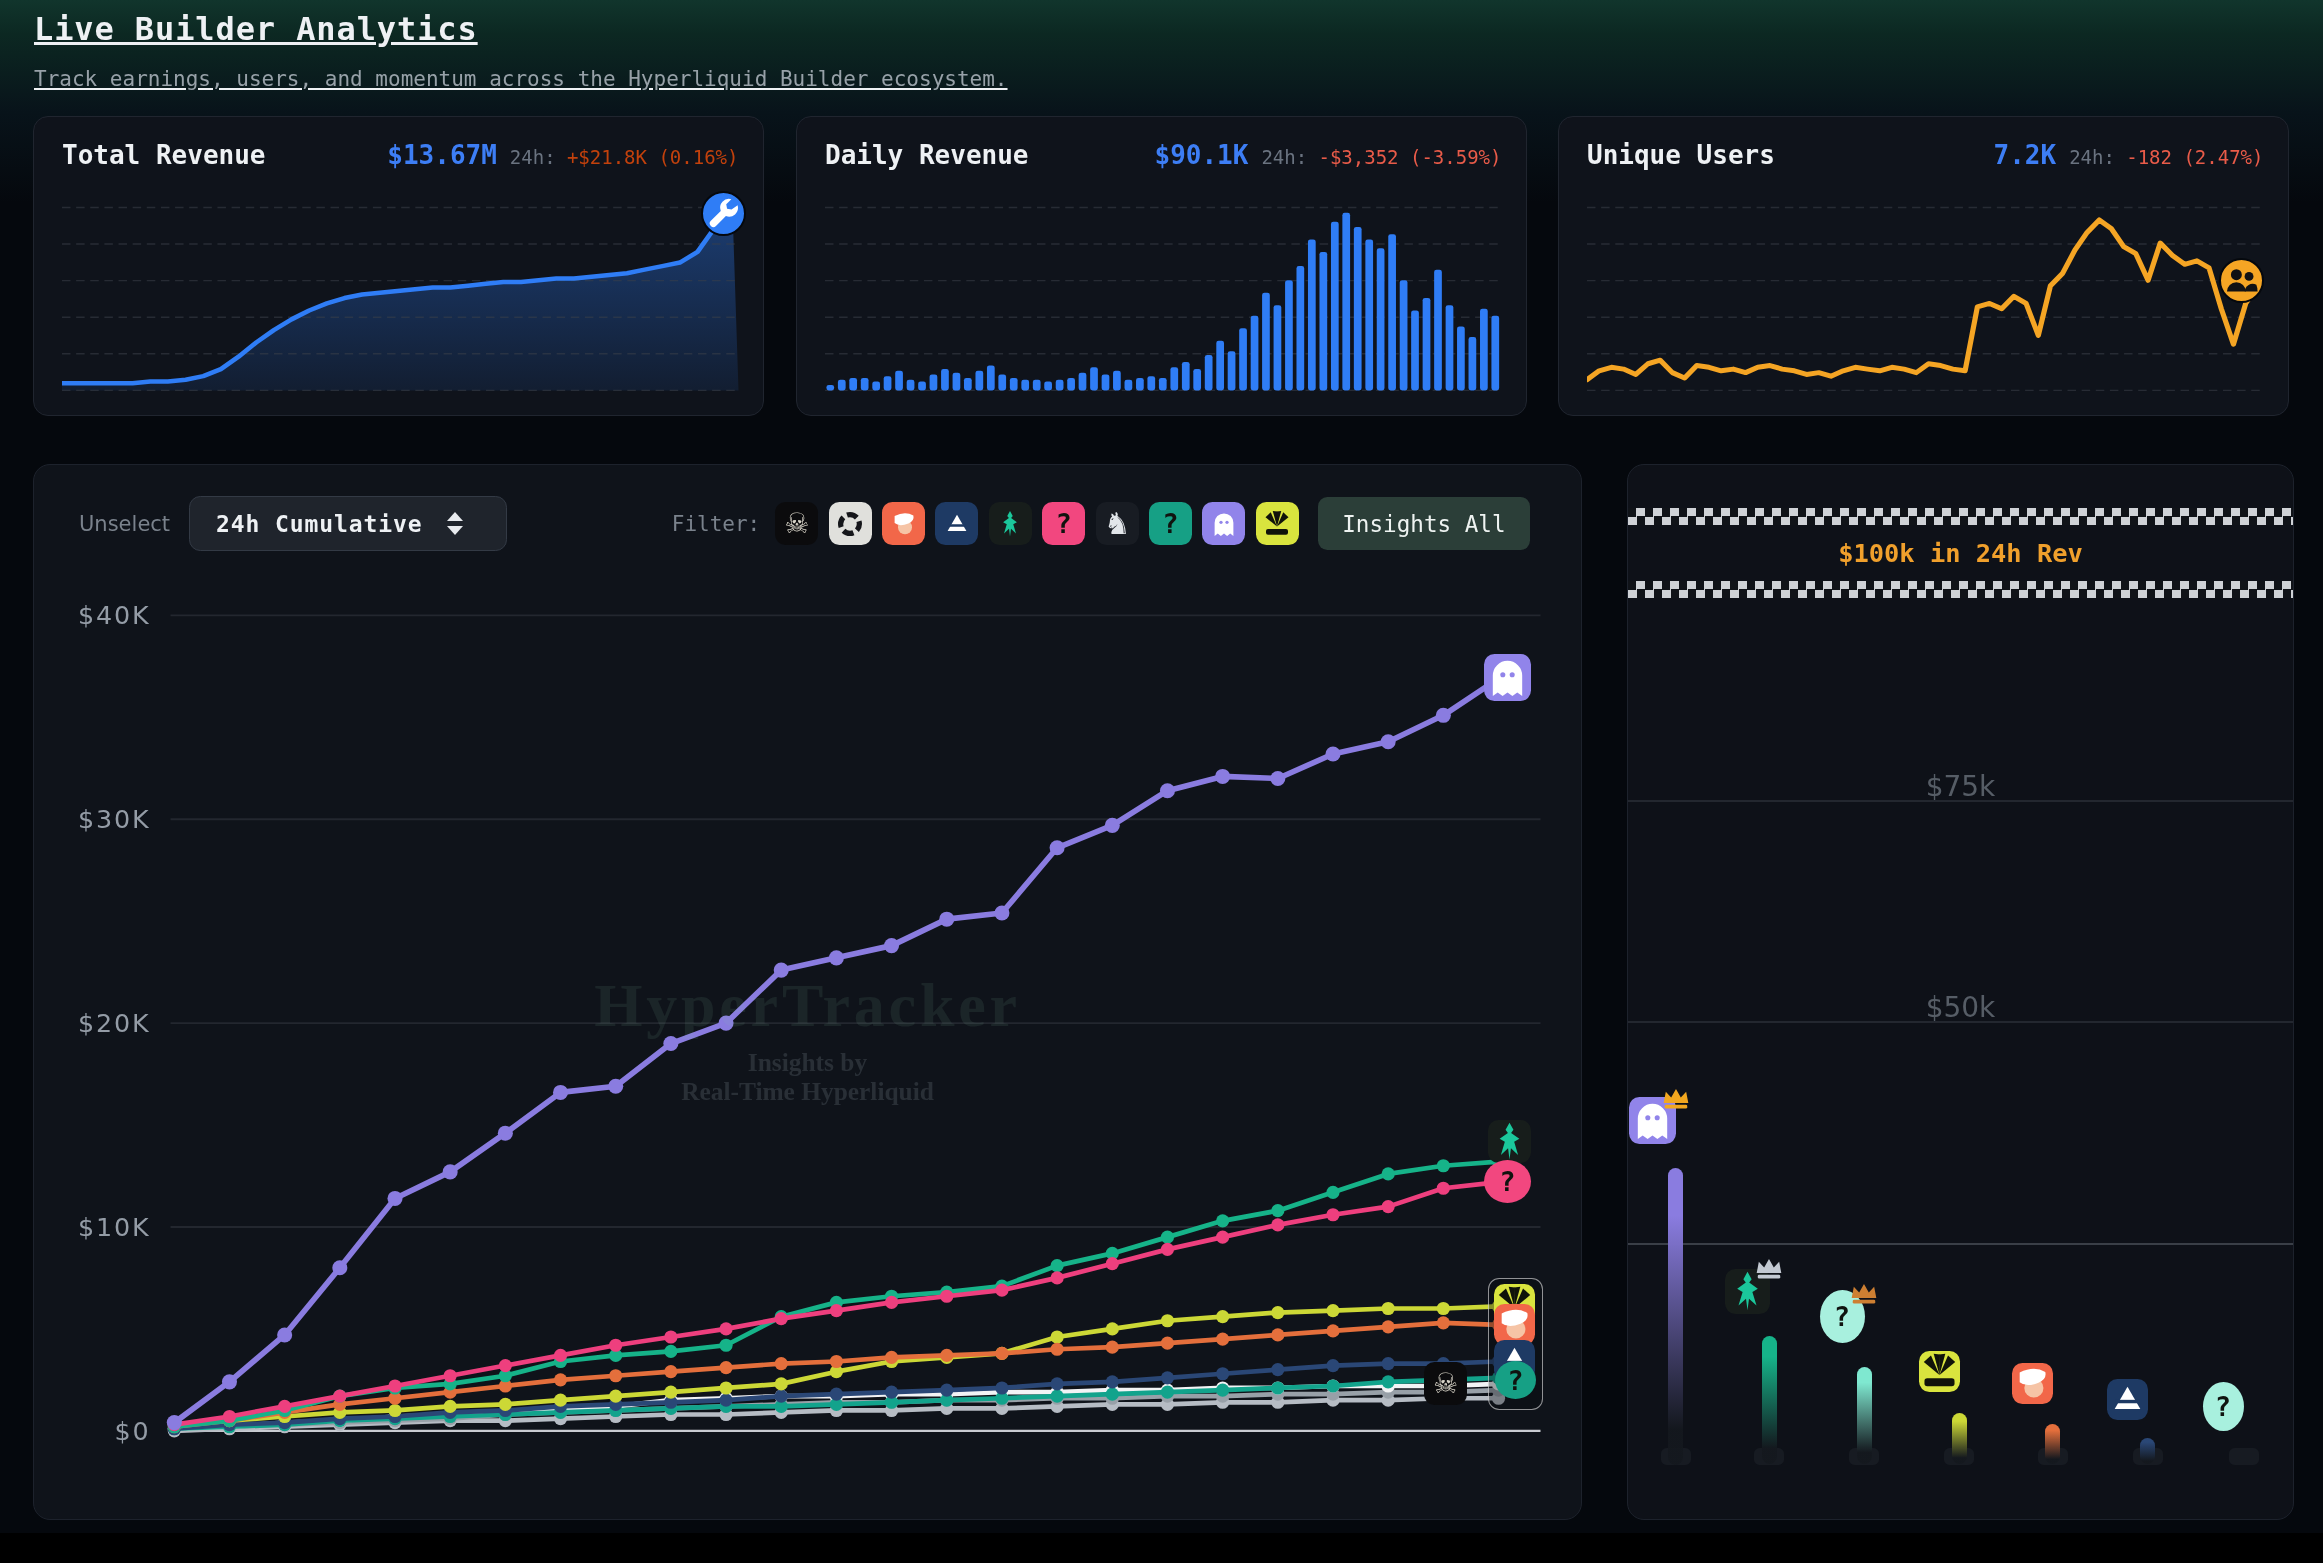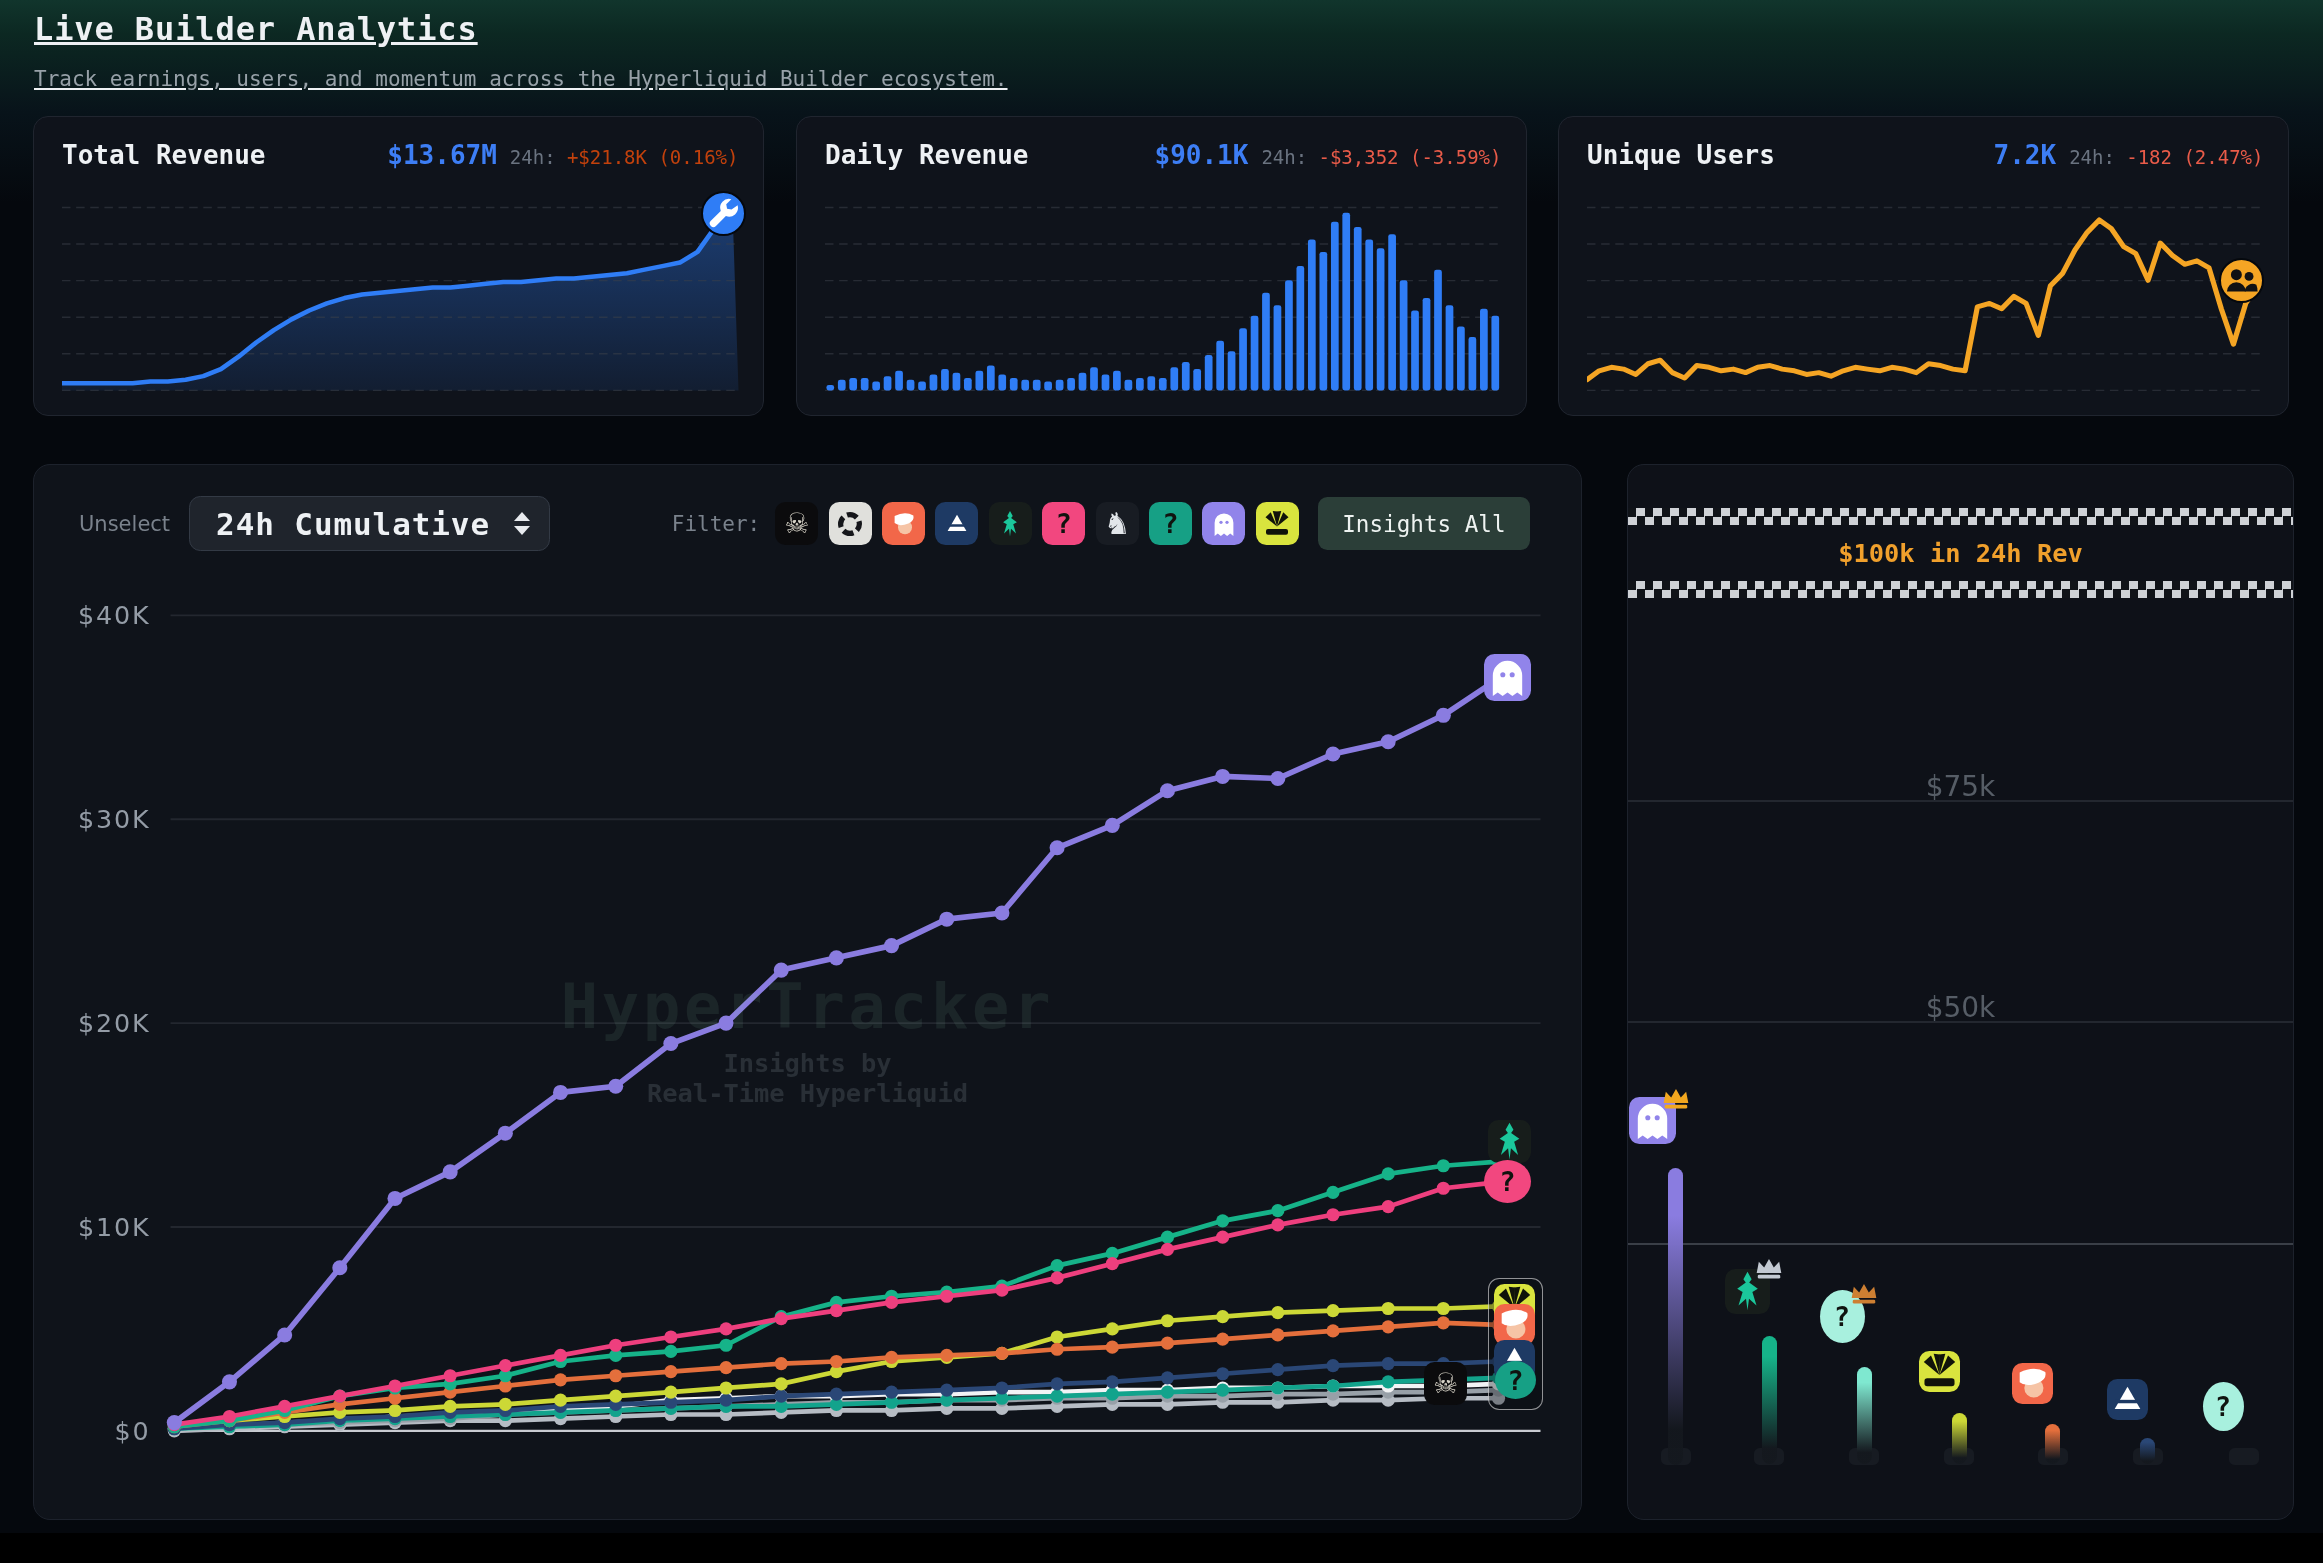--- a/index.html
+++ b/index.html
@@ -27,39 +27,39 @@
   .panel{position:absolute;top:464px;background:#0f131a;border:0.9px solid #1d222c;border-radius:17px;}
   #mainPanel{left:33px;width:1547px;height:1054px;}
   #racePanel{left:1627px;width:665px;height:1054px;overflow:hidden;background:#0e1118;}
 
   .controls{position:absolute;left:0;right:0;top:0;height:98px;display:flex;align-items:center;
         padding:19px 51px 0 45px;box-sizing:border-box;}
   .lbl{font-size:21px;color:#7a828c;font-family:"DejaVu Sans","Liberation Sans",sans-serif;}
   .lbl.mono{font-family:"DejaVu Sans Mono","Liberation Mono",monospace;}
   .dropdown{margin-left:19px;height:55px;min-width:318px;background:#1f242c;border:0.9px solid #333a45;
         border-radius:11.3px;display:flex;align-items:center;padding:0 19px 0 26px;cursor:pointer;box-sizing:border-box;}
-  .dropdown .dval{font-size:31px;font-weight:bold;letter-spacing:0.9px;}
+  .dropdown .dval{font-size:23px;font-weight:bold;letter-spacing:0.9px;}
   .dropdown .chev{margin-left:24.5px;display:flex;flex-direction:column;gap:4.7px;}
   .dropdown .chev b{width:0;height:0;border-left:8.5px solid transparent;border-right:8.5px solid transparent;}
   .chev .up{border-bottom:9.4px solid #e8ebef;}
   .chev .dn{border-top:9.4px solid #e8ebef;}
   .filters{display:flex;align-items:center;gap:10.4px;margin-left:15px;}
   .ftile{width:43px;height:43px;border-radius:10.4px;display:flex;align-items:center;justify-content:center;
         cursor:pointer;border:none;padding:0;}
   .ftile svg{width:30px;height:30px;}
   .glyph{font-size:28px;line-height:1;font-family:"DejaVu Sans","Liberation Sans",sans-serif;}
   .qmark{font-size:27px;font-weight:bold;color:#10130f;font-family:"DejaVu Sans Mono",monospace;}
   .unselect{margin-left:19px;height:53px;padding:0 24.5px;background:#2b3e38;color:#eef3f1;border:none;
         border-radius:9.4px;font-size:22.6px;font-family:"DejaVu Sans Mono","Liberation Mono",monospace;cursor:pointer;}
 
   .plot{position:absolute;left:0;right:0;top:105px;height:942px;}
   .plot svg.main{position:absolute;inset:0;}
   .ylab{position:absolute;width:111px;text-align:right;font-size:25.4px;color:#949ca6;letter-spacing:1.9px;
         font-family:"DejaVu Sans","Liberation Sans",sans-serif;}
-  .wm{position:absolute;left:0;right:0;text-align:center;pointer-events:none;}
+  .wm{position:absolute;left:0;right:0;text-align:center;pointer-events:none;font-family:Liberation Serif, serif;}
   .wm .wm1{font-size:62px;font-weight:bold;color:rgba(140,195,170,0.10);letter-spacing:3.8px;}
   .wm .wm2{font-size:25.4px;font-weight:bold;color:rgba(145,158,172,0.20);}
   .endicon{position:absolute;display:flex;align-items:center;justify-content:center;}
   .tile{border-radius:10.4px;}
   .elli{border-radius:50%;}
   .stackbox{position:absolute;border:1.4px solid rgba(255,255,255,0.55);border-radius:11.3px;background:rgba(10,12,17,0.35);}
 
   .checker{position:absolute;left:0;right:0;height:17px;
         background:conic-gradient(#cfd2d6 0.25turn,#101318 0.25turn 0.5turn,#cfd2d6 0.5turn 0.75turn,#101318 0.75turn) 0 0/17px 17px;}
   .race-label{position:absolute;left:0;right:0;text-align:center;font-size:25.4px;font-weight:bold;color:#f0a02c;}

